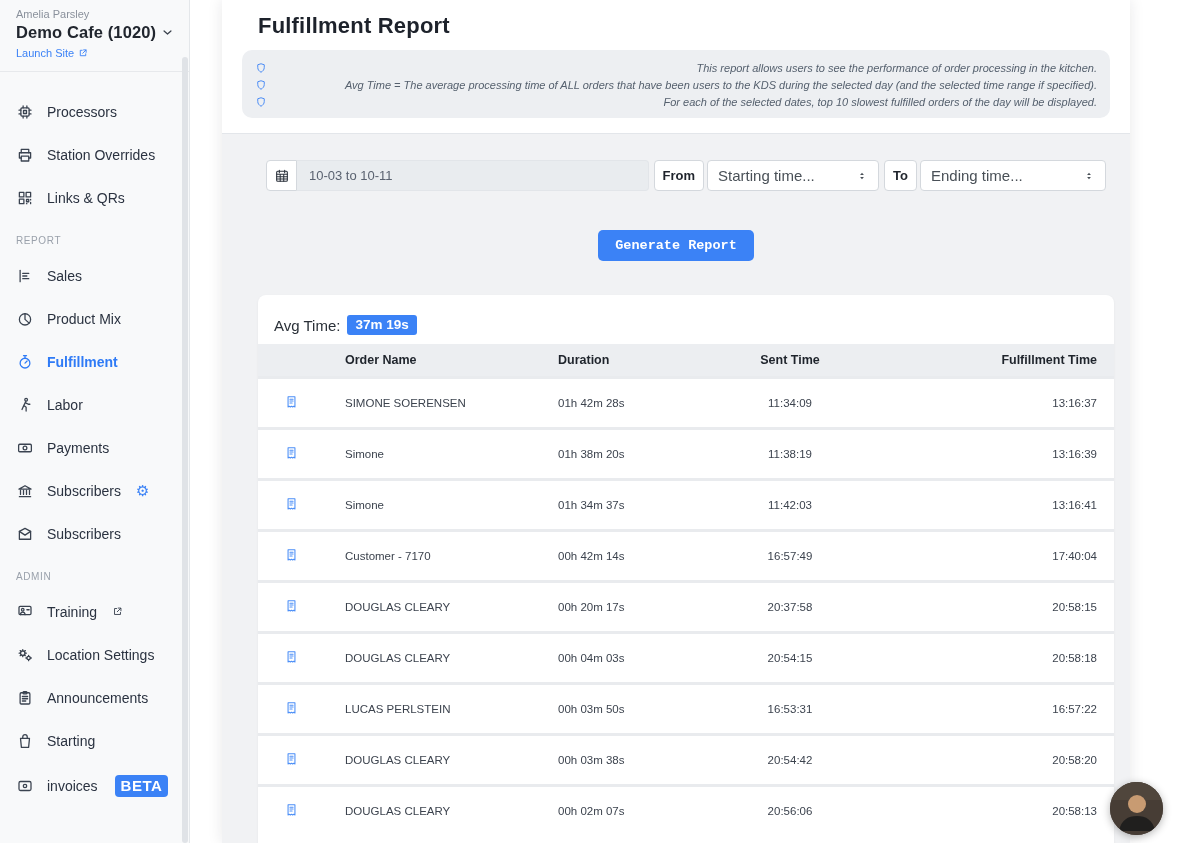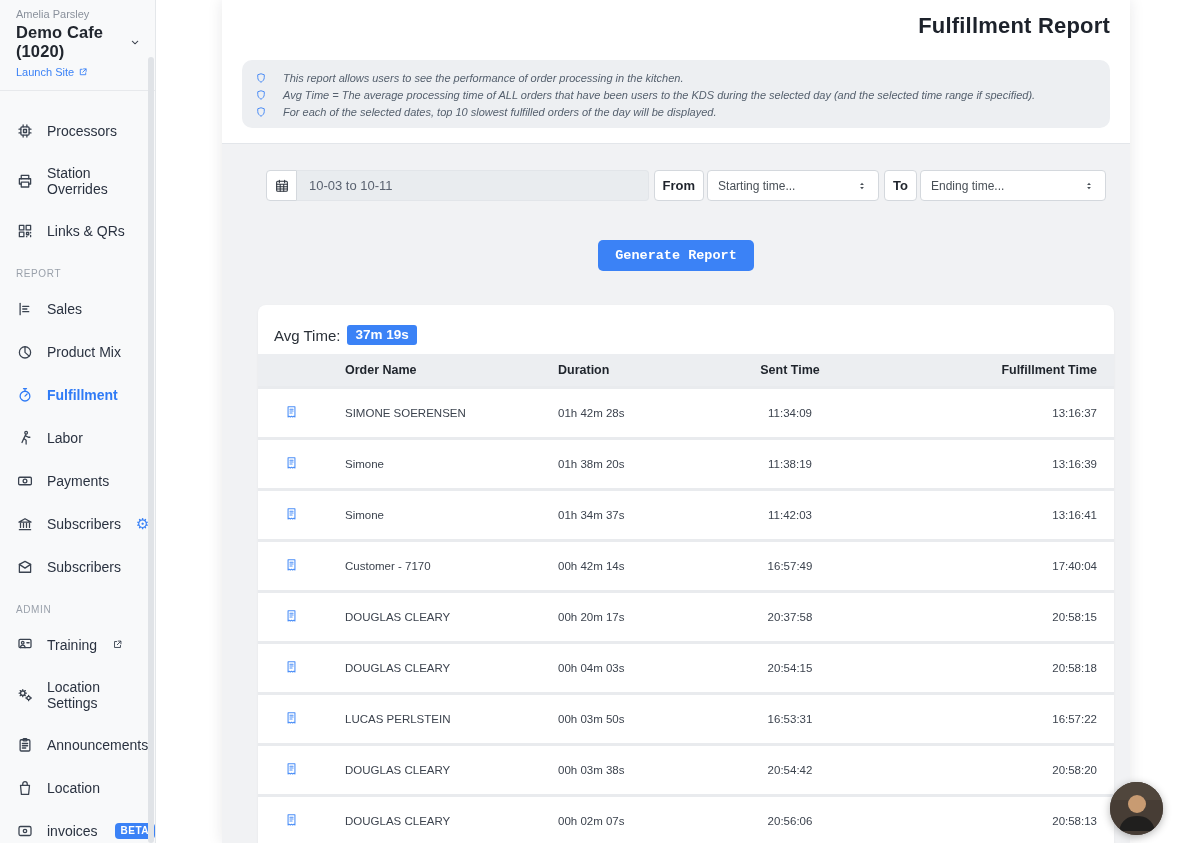--- a/index.html
+++ b/index.html
@@ -6,68 +6,68 @@
   html,body { margin:0; padding:0; }
   body {
     width:1178px; height:843px; overflow:hidden; position:relative;
     background:#ffffff; font-family:"Liberation Sans", sans-serif; color:#2a3240;
     --accent:#3b82f6;
   }
   svg { display:block; }
   .icon svg { width:100%; height:100%; }
 
   
-  .sidebar { position:absolute; left:0; top:0; width:156px; height:843px;
+  .sidebar { position:absolute; left:0; top:0; width:190px; height:843px;
     background:#f8f9fa; border-right:1px solid #e4e7ea; }
   .sidebar-head { padding:8px 14px 10px 16px; border-bottom:1px solid #e7e9ec; }
   .user-name { font-size:11px; color:#8a919c; }
   .site-row { display:flex; align-items:center; justify-content:space-between; margin-top:3px; cursor:pointer; }
   .site-name { font-size:16.5px; font-weight:700; color:#21262e; letter-spacing:.1px; }
   .chev { width:15px; height:15px; color:#3c434e; }
   .launch { display:inline-flex; align-items:center; gap:4px; margin-top:5px;
     font-size:11px; color:var(--accent); cursor:pointer; }
   .launch .ext { width:10px; height:10px; color:var(--accent); }
   .side-scroll { position:absolute; right:1px; top:57px; bottom:0; width:6px; background:#e0e3e7; border-radius:3px; }
 
   .nav { padding-top:18px; }
   .nav-item { display:flex; align-items:center; gap:13px; padding:12.5px 16px;
     font-size:14px; color:#2a3240; cursor:pointer; }
   .nav-item .nav-ico { width:18px; height:18px; color:#3a4350; flex:0 0 18px; }
   .nav-item.active { color:#2f7bf6; font-weight:700; }
   .nav-item.active .nav-ico { color:#2f7bf6; }
   .section-label { font-size:10px; letter-spacing:.6px; color:#9aa1ab; padding:16px 16px 8px; }
   .gear-suffix { color:var(--accent); font-size:15px; margin-left:2px; font-family:"DejaVu Sans",sans-serif; }
   .ext-suffix { width:11px; height:11px; color:#3a4350; margin-left:2px; }
-  .beta-badge { background:var(--accent); color:#fff; font-size:10px; font-weight:700;
+  .beta-badge { background:var(--accent); color:#fff; font-size:15px; font-weight:700;
     letter-spacing:.5px; padding:2.5px 6px; border-radius:4px; margin-left:4px; }
 
   
   .main { position:absolute; left:222px; top:0; width:908px; height:843px;
     background:#f1f2f4; box-shadow:0 0 14px rgba(25,30,40,.10); }
   .main-header { background:#fff; padding:13px 20px 15px; border-bottom:1px solid #e3e6ea; }
-  .page-title { font-size:22px; font-weight:700; color:#1d222b; margin:0 0 21px 16px; letter-spacing:.2px;text-align:right; }
+  .page-title { font-size:22px; font-weight:700; color:#1d222b; margin:0 0 11px 16px; letter-spacing:.2px; }
   .info-box { background:#edeff2; border-radius:10px; padding:9px 13px 8px; }
-  .note-row { display:flex; align-items:flex-start; gap:16px; padding:1.5px 0; }
+  .note-row { display:flex; align-items:flex-start; gap:4px; padding:1.5px 0;justify-content:space-between; }
   .note-row .shield { width:12px; height:12px; color:#4c8df6; flex:0 0 12px; margin-top:1px; }
   .note-text { font-size:11px; font-style:italic; color:#55606e; line-height:14px; }
 
   
   .filter-bar { display:flex; align-items:stretch; height:31px; margin:26px 24px 0 44px; }
   .cal-btn { width:31px; background:#fff; border:1px solid #d4d8dd; border-radius:4px 0 0 4px;
     display:flex; align-items:center; justify-content:center; cursor:pointer; }
   .cal-btn .cal { width:16px; height:16px; color:#2c333d; }
   .date-input { flex:1; background:#e9ecef; border:1px solid #e2e5e9; border-left:none;
     border-radius:0 4px 4px 0; font-size:13px; color:#5a6270; padding:0 12px;
     font-family:inherit; outline:none; }
   .fromto { background:#fff; border:1px solid #d4d8dd; border-radius:4px;
     display:flex; align-items:center; font-weight:700; font-size:13px; color:#1f242c;
     padding:0 8px; margin-left:5px; }
   .time-select { background:#fff; border:1px solid #d4d8dd; border-radius:4px;
     display:flex; align-items:center; justify-content:space-between; gap:8px;
-    font-size:12px; color:#495057; padding:0 10px; margin-left:3px; cursor:pointer; }
+    font-size:15px; color:#495057; padding:0 10px; margin-left:3px; cursor:pointer; }
   .time-select.start { width:172px; }
   .time-select.end { width:186px; }
   .updown { width:12px; height:12px; color:#495057; }
 
   .gen-wrap { text-align:center; margin-top:39px;font-family:Liberation Mono, monospace; }
   .gen-btn { background:var(--accent); color:#fff; border:none; border-radius:5px;
     font-size:13.5px; font-weight:700; font-family:inherit; padding:8px 17px; cursor:pointer; }
 
   
   .report-card { background:#fff; border-radius:8px 8px 0 0; margin:34px 16px 0 36px;
@@ -255,21 +255,21 @@
         </span>
         <span>Announcements</span>
       </div>
       <div class="nav-item">
         <span class="icon nav-ico">
           <svg viewBox="0 0 24 24" fill="none" stroke="currentColor" stroke-width="1.7" stroke-linecap="round" stroke-linejoin="round">
             <path d="M6 8.5h12l-1.2 12H7.2z"></path>
             <path d="M9 8.5v-2a3 3 0 016 0v2"></path>
           </svg>
         </span>
-        <span>Location</span>
+        <span>Starting</span>
       </div>
       <div class="nav-item">
         <span class="icon nav-ico">
           <svg viewBox="0 0 24 24" fill="none" stroke="currentColor" stroke-width="1.7" stroke-linecap="round" stroke-linejoin="round">
             <rect x="4" y="6" width="16" height="12" rx="2"></rect>
             <circle cx="12" cy="12" r="2.3"></circle>
           </svg>
         </span>
         <span>invoices</span>
         <span class="beta-badge">BETA</span>

